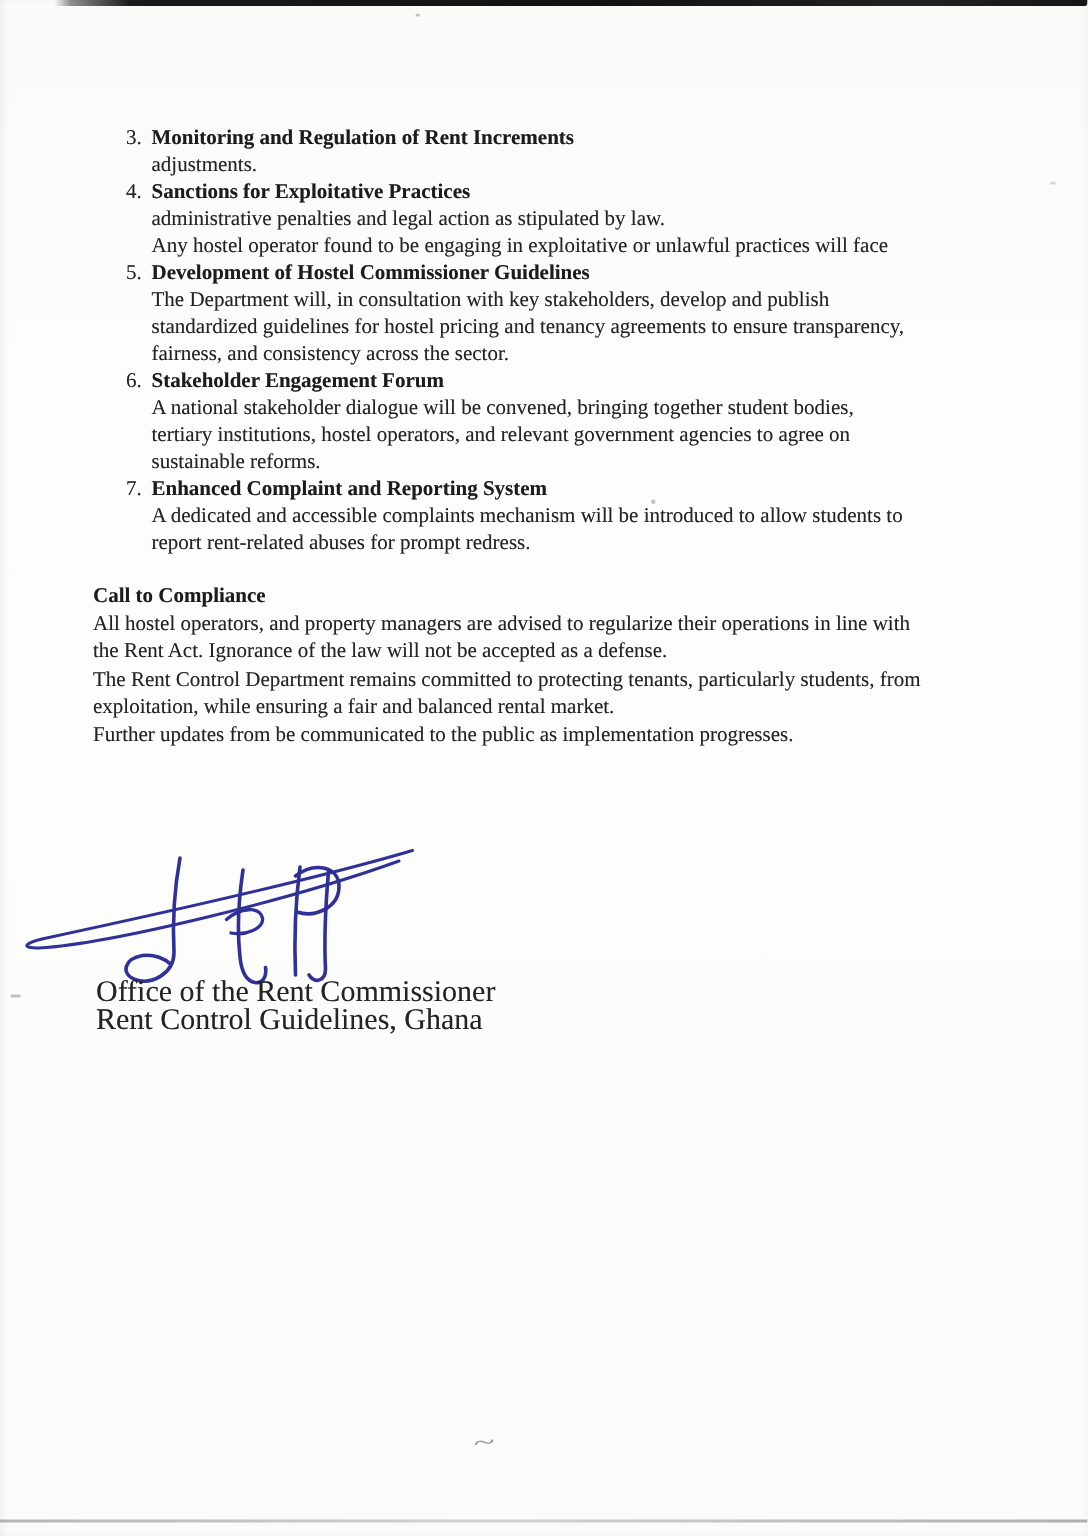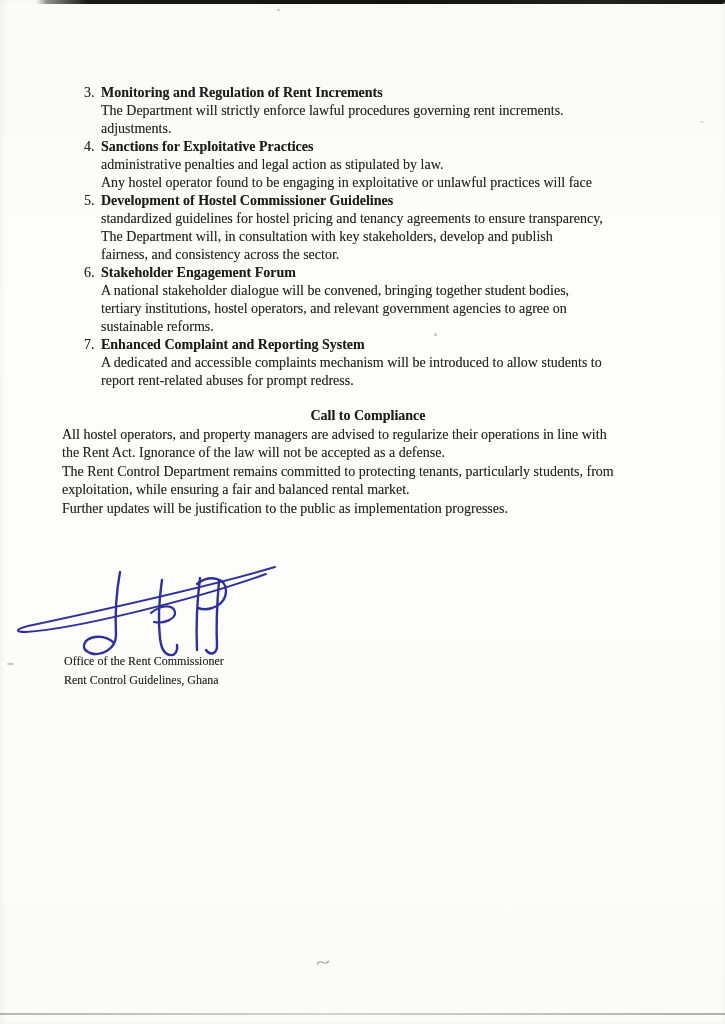--- a/index.html
+++ b/index.html
@@ -27,24 +27,24 @@
   .content{
     position:absolute;left:62px;top:84px;width:612px;
     font-size:14px;line-height:18px;
     text-shadow:0 0 0.4px rgba(0,0,0,0.35);
   }
   .li{display:flex;}
   .li-num{width:17px;margin-left:22px;flex:none;}
   .li-main{flex:1;min-width:0;}
   .li-title{font-weight:bold;color:#1c1c1c;white-space:nowrap;}
   .line{white-space:nowrap;}
-  .heading{font-weight:bold;color:#1c1c1c;margin-top:17px;text-align:center;}
+  .heading{font-weight:bold;color:#1c1c1c;margin-top:17px;}
   .para{margin-top:1px;}
   .signature{position:absolute;left:4px;top:556px;}
-  .signoff{position:absolute;left:64px;top:652px;font-size:12px;line-height:19px;text-shadow:0 0 0.4px rgba(0,0,0,0.35);}
+  .signoff{position:absolute;left:64px;top:652px;font-size:20px;line-height:19px;text-shadow:0 0 0.4px rgba(0,0,0,0.35);}
   .squiggle{
     position:absolute;left:316px;top:955px;
     font-size:15px;color:#8b8b89;
     transform:rotate(-5deg) scaleX(1.7);
     transform-origin:left center;
   }
   .speck{position:absolute;background:rgba(60,60,58,0.3);border-radius:50%;}
   .speck.s1{left:434px;top:333px;width:3px;height:3px;}
   .speck.s2{left:277px;top:9px;width:3px;height:2px;}
   .speck.s3{left:700px;top:121px;width:4px;height:2px;background:rgba(90,90,88,0.22);}
@@ -56,40 +56,39 @@
 <div class="page">
 
   <div class="scan-edge-top"></div>
 
   <div class="content">
 
     <div class="li">
       <div class="li-num">3.</div>
       <div class="li-main">
         <div class="li-title">Monitoring and Regulation of Rent Increments</div>
-        <div class="line">The Department will strictly enforce lawful procedures governing rent increments.</div>
         <div class="line">adjustments.</div>
       </div>
     </div>
 
     <div class="li">
       <div class="li-num">4.</div>
       <div class="li-main">
         <div class="li-title">Sanctions for Exploitative Practices</div>
         <div class="line">administrative penalties and legal action as stipulated by law.</div>
         <div class="line">Any hostel operator found to be engaging in exploitative or unlawful practices will face</div>
       </div>
     </div>
 
     <div class="li">
       <div class="li-num">5.</div>
       <div class="li-main">
         <div class="li-title">Development of Hostel Commissioner Guidelines</div>
+        <div class="line">The Department will, in consultation with key stakeholders, develop and publish</div>
         <div class="line">standardized guidelines for hostel pricing and tenancy agreements to ensure transparency,</div>
-        <div class="line">The Department will, in consultation with key stakeholders, develop and publish</div>
         <div class="line">fairness, and consistency across the sector.</div>
       </div>
     </div>
 
     <div class="li">
       <div class="li-num">6.</div>
       <div class="li-main">
         <div class="li-title">Stakeholder Engagement Forum</div>
         <div class="line">A national stakeholder dialogue will be convened, bringing together student bodies,</div>
         <div class="line">tertiary institutions, hostel operators, and relevant government agencies to agree on</div>
@@ -112,21 +111,21 @@
       <div class="line">All hostel operators, and property managers are advised to regularize their operations in line with</div>
       <div class="line">the Rent Act. Ignorance of the law will not be accepted as a defense.</div>
     </div>
 
     <div class="para">
       <div class="line">The Rent Control Department remains committed to protecting tenants, particularly students, from</div>
       <div class="line">exploitation, while ensuring a fair and balanced rental market.</div>
     </div>
 
     <div class="para">
-      <div class="line">Further updates will be justification to the public as implementation progresses.</div>
+      <div class="line">Further updates from be communicated to the public as implementation progresses.</div>
     </div>
 
   </div>
 
   <svg class="signature" width="282" height="110" viewBox="0 0 282 110" fill="none">
     <path fill="none" stroke-width="2" stroke-linecap="round" d="M271,11 C200,32 80,58 24,70 C12,73 10,76 22,76 C70,73 190,44 262,18" stroke="#2f3198"></path>
     <path fill="none" stroke-width="2.4" stroke-linecap="round" d="M116,16 C112,38 111,60 112,79 C112,93 97,101 86,97 C76,93 79,83 91,81 C99,80 106,83 110,87" stroke="#2f3198"></path>
     <path fill="none" stroke-width="2.4" stroke-linecap="round" d="M158,24 C155,44 154,64 156,82 C157,92 160,98 166,99 C171,100 174,95 173,89" stroke="#2f3198"></path>
     <path fill="none" stroke-width="2.2" stroke-linecap="round" d="M147,57 C156,49 169,48 171,56 C172,63 160,68 150,66" stroke="#2f3198"></path>
     <path fill="none" stroke-width="2.4" stroke-linecap="round" d="M193,28 C206,18 222,22 222,35 C222,49 206,56 194,52" stroke="#2f3198"></path>

